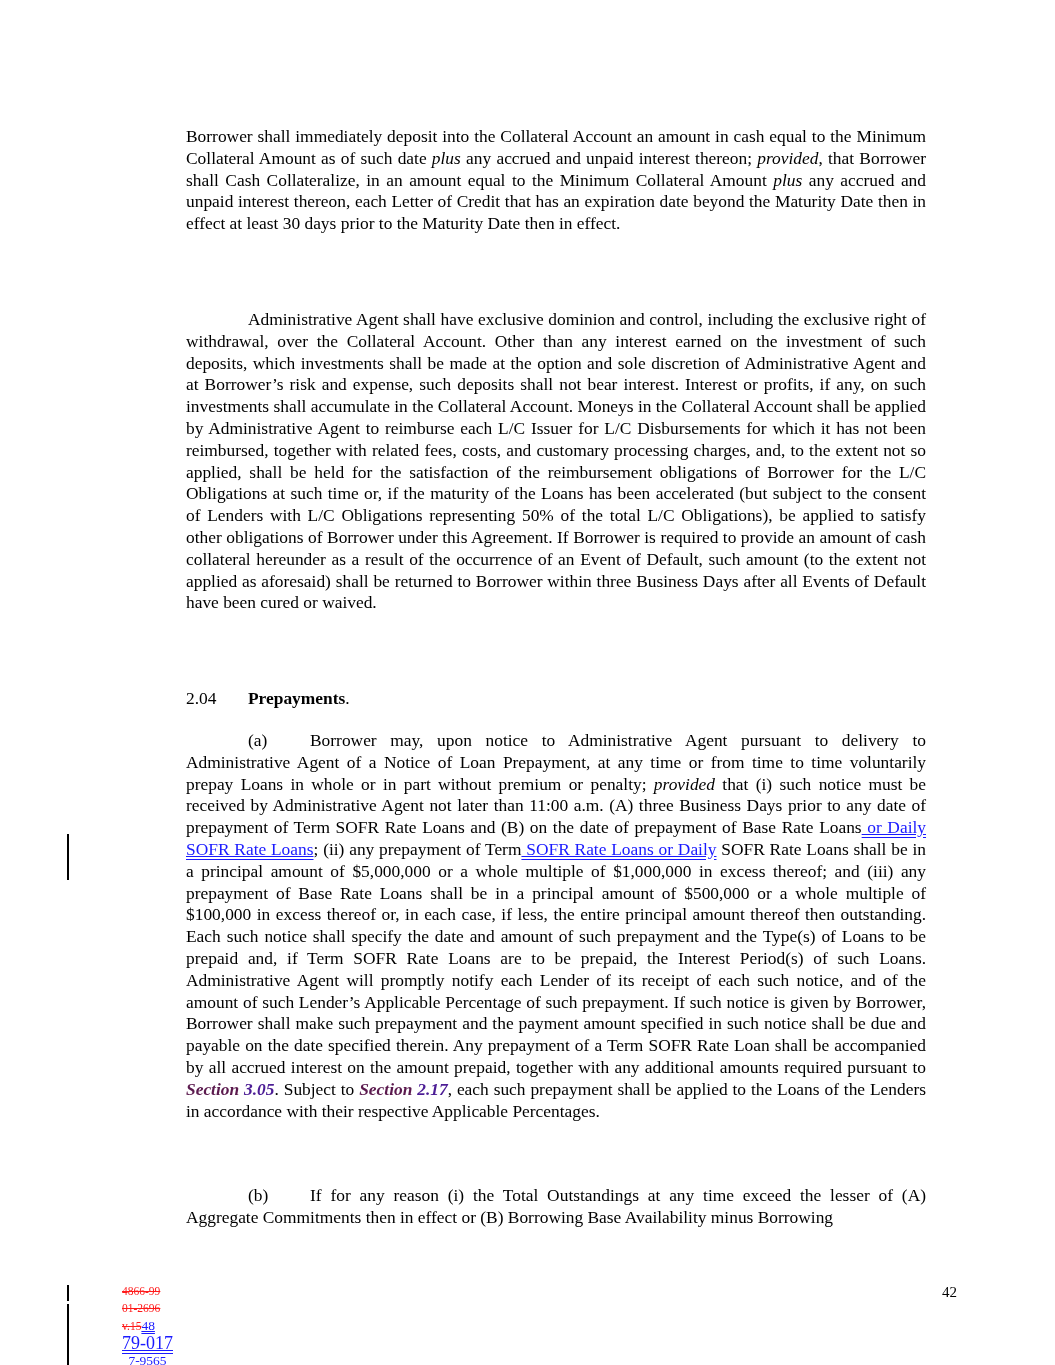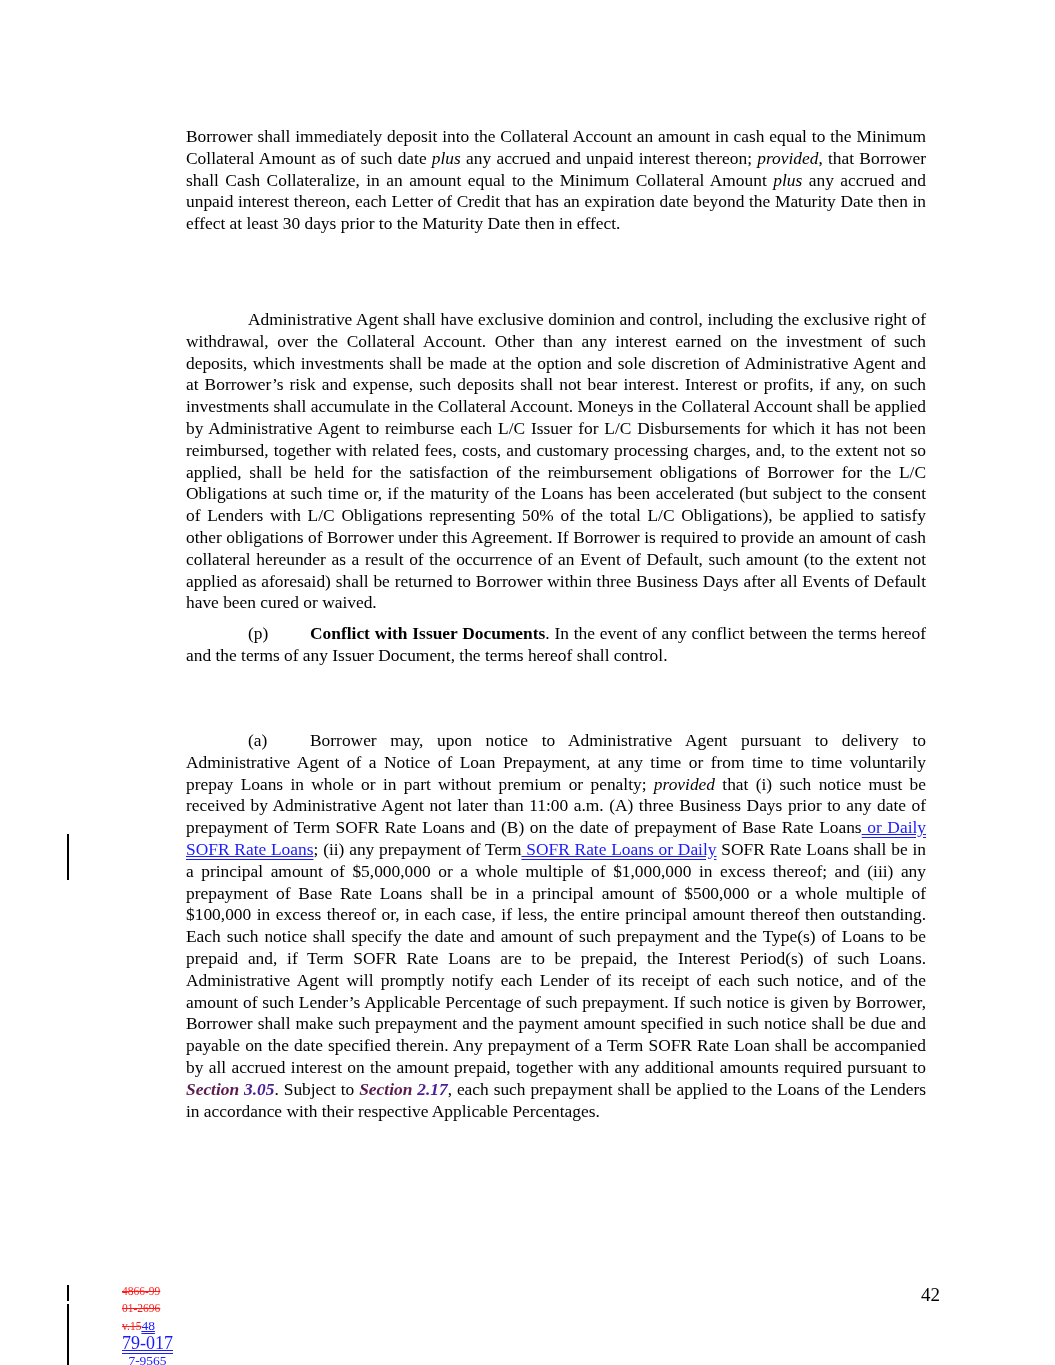--- a/index.html
+++ b/index.html
@@ -75,47 +75,50 @@
     left: 122px;
     top: 1283px;
     font-size: 11.5px;
     line-height: 17px;
   }
   .footer-id div {
     white-space: nowrap;
   }
   .page-number {
     position: absolute;
-    left: 921px;
+    left: 942px;
     top: 1284px;
-    font-size: 19px;
+    font-size: 15px;
   }
 </style>
 </head>
 <body>
 
 <div class="page">
 
   <div class="body-text" style="top:126px;">
     <p class="para"><span>Borrower shall immediately deposit into the Collateral Account an amount in cash equal to the Minimum Collateral Amount as of such date </span><em>plus</em><span> any accrued and unpaid interest thereon; </span><em>provided</em><span>, that Borrower shall Cash Collateralize, in an amount equal to the Minimum Collateral Amount </span><em>plus</em><span> any accrued and unpaid interest thereon, each Letter of Credit that has an expiration date beyond the Maturity Date then in effect at least 30 days prior to the Maturity Date then in effect.</span></p>
   </div>
 
   <div class="body-text" style="top:277px;margin-top:32px;">
     <p class="para indent">Administrative Agent shall have exclusive dominion and control, including the exclusive right of withdrawal, over the Collateral Account. Other than any interest earned on the investment of such deposits, which investments shall be made at the option and sole discretion of Administrative Agent and at Borrower’s risk and expense, such deposits shall not bear interest. Interest or profits, if any, on such investments shall accumulate in the Collateral Account. Moneys in the Collateral Account shall be applied by Administrative Agent to reimburse each L/C Issuer for L/C Disbursements for which it has not been reimbursed, together with related fees, costs, and customary processing charges, and, to the extent not so applied, shall be held for the satisfaction of the reimbursement obligations of Borrower for the L/C Obligations at such time or, if the maturity of the Loans has been accelerated (but subject to the consent of Lenders with L/C Obligations representing 50% of the total L/C Obligations), be applied to satisfy other obligations of Borrower under this Agreement. If Borrower is required to provide an amount of cash collateral hereunder as a result of the occurrence of an Event of Default, such amount (to the extent not applied as aforesaid) shall be returned to Borrower within three Business Days after all Events of Default have been cured or waived.</p>
   </div>
 
-  <div class="body-text" style="top:623px;">
-    <p class="para indent"><span class="num">(p)</span><strong>Conflict with Issuer Documents</strong><span>. In the event of any conflict between the terms hereof and the terms of any Issuer Document, the terms hereof shall control.</span></p>
+
+  <div class="body-text" style="top:688px;">
+    <p class="para"><span class="sec-num">2.04</span><strong>Prepayments</strong><span>.</span></p>
   </div>
-
 
   <div class="body-text" style="top:730px;">
     <p class="para indent"><span class="num">(a)</span><span>Borrower may, upon notice to Administrative Agent pursuant to delivery to Administrative Agent of a Notice of Loan Prepayment, at any time or from time to time voluntarily prepay Loans in whole or in part without premium or penalty; </span><em>provided</em><span> that (i) such notice must be received by Administrative Agent not later than 11:00 a.m. (A) three Business Days prior to any date of prepayment of Term SOFR Rate Loans and (B) on the date of prepayment of Base Rate Loans</span><span class="ins"> or Daily SOFR Rate Loans</span><span>; (ii) any prepayment of Term</span><span class="ins"> SOFR Rate Loans or Daily</span><span> SOFR Rate Loans shall be in a principal amount of $5,000,000 or a whole multiple of $1,000,000 in excess thereof; and (iii) any prepayment of Base Rate Loans shall be in a principal amount of $500,000 or a whole multiple of $100,000 in excess thereof or, in each case, if less, the entire principal amount thereof then outstanding. Each such notice shall specify the date and amount of such prepayment and the Type(s) of Loans to be prepaid and, if Term SOFR Rate Loans are to be prepaid, the Interest Period(s) of such Loans. Administrative Agent will promptly notify each Lender of its receipt of each such notice, and of the amount of such Lender’s Applicable Percentage of such prepayment. If such notice is given by Borrower, Borrower shall make such prepayment and the payment amount specified in such notice shall be due and payable on the date specified therein. Any prepayment of a Term SOFR Rate Loan shall be accompanied by all accrued interest on the amount prepaid, together with any additional amounts required pursuant to </span><span class="xref"><span>Section </span><span class="xref-num">3.05</span></span><span>. Subject to </span><span class="xref"><span>Section </span><span class="xref-num">2.17</span></span><span>, each such prepayment shall be applied to the Loans of the Lenders in accordance with their respective Applicable Percentages.</span></p>
   </div>
 
+  <div class="body-text" style="top:1185px;">
+    <p class="para indent"><span class="num">(b)</span><span>If for any reason (i) the Total Outstandings at any time exceed the lesser of (A) Aggregate Commitments then in effect or (B) Borrowing Base Availability minus Borrowing</span></p>
+  </div>
 
   <div class="change-bar" style="left:67px; top:834px; height:46px;"></div>
   <div class="change-bar" style="left:67px; top:1285px; height:16px;"></div>
   <div class="change-bar" style="left:67px; top:1304px; height:61px;"></div>
 
   <div class="footer-id">
     <div class="del">4866-99</div>
     <div class="del">01-2696</div>
     <div><span class="del">v.15</span><span class="ins" style="font-size:13.5px;">48</span></div>
     <div class="ins" style="font-size:18px;">79-017</div>

